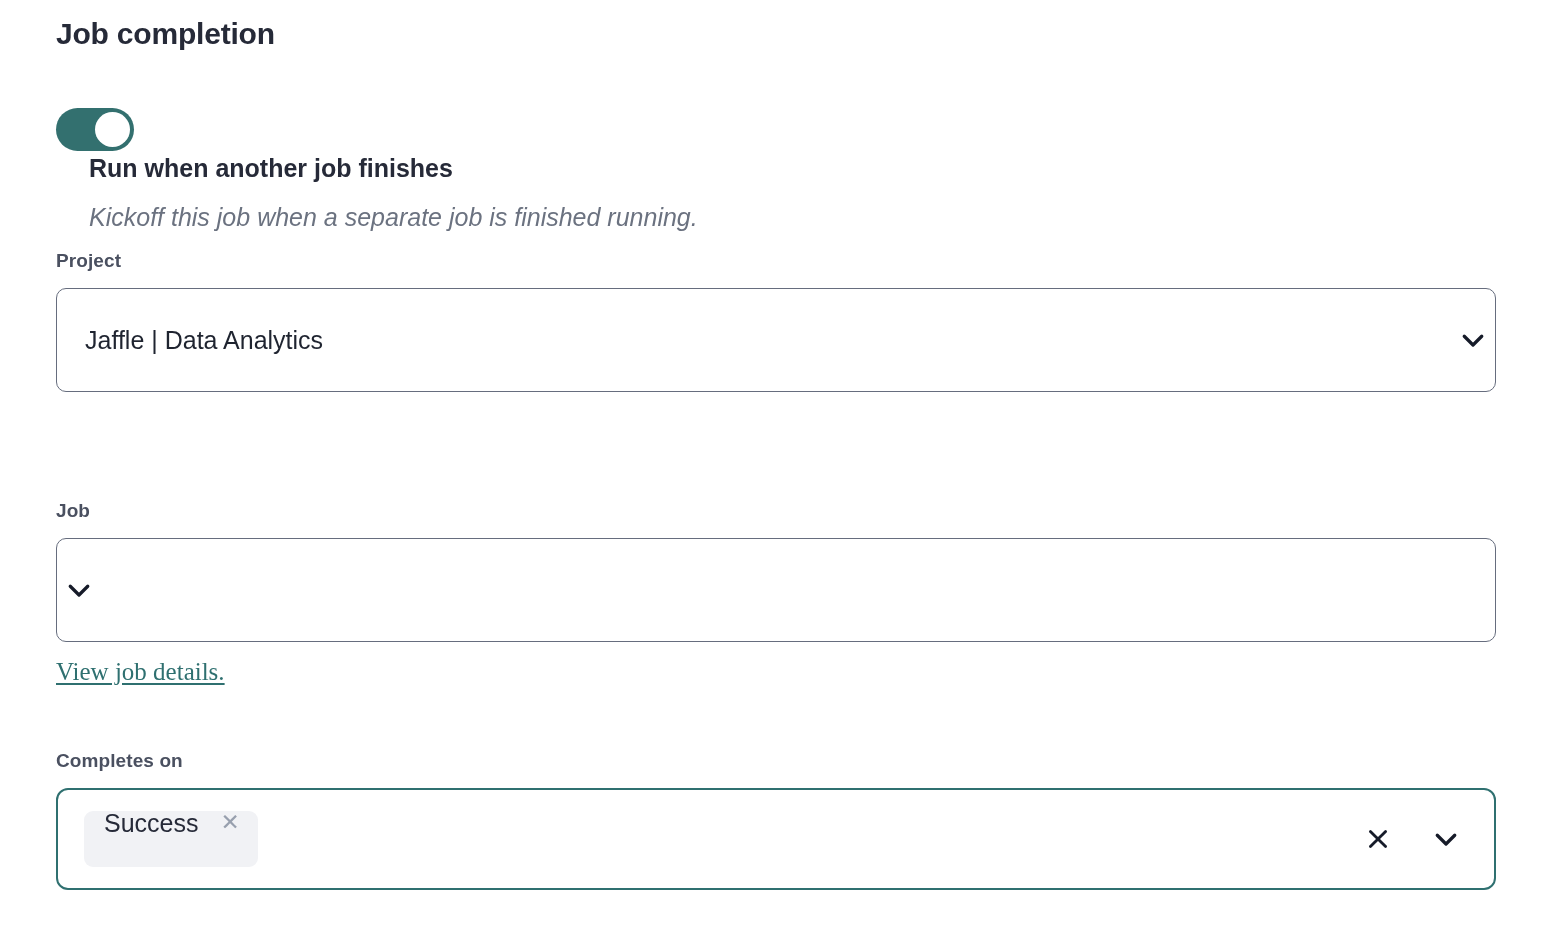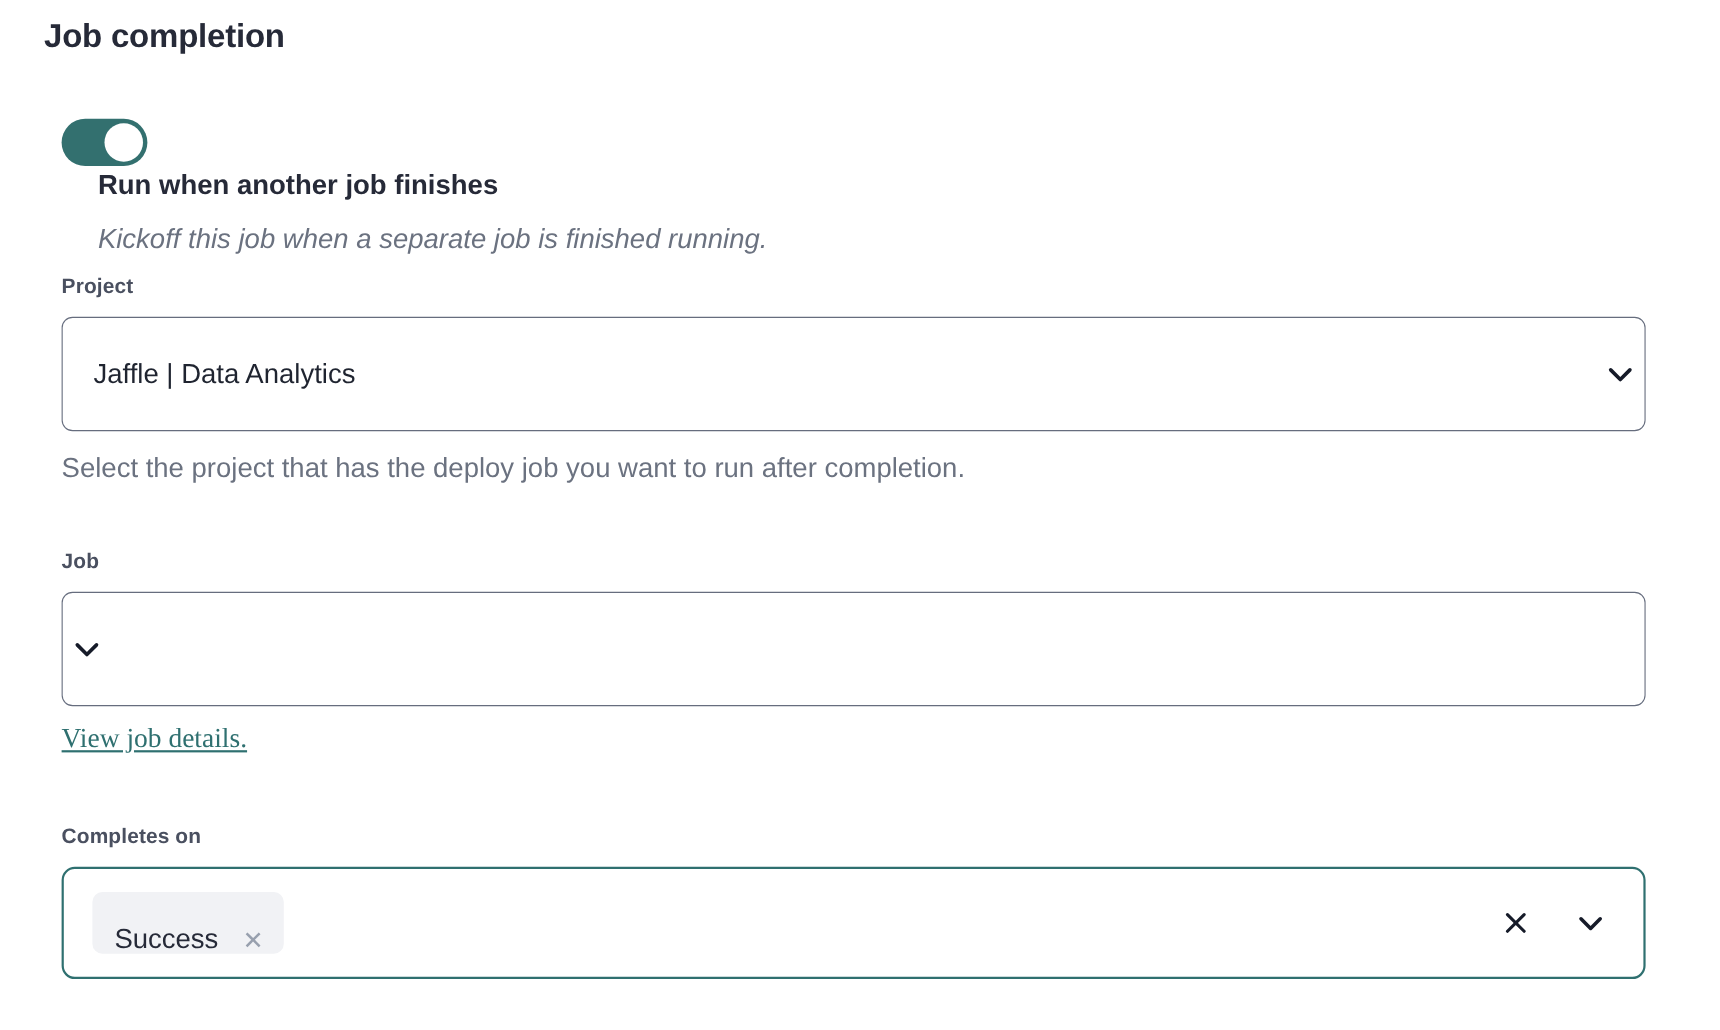--- a/index.html
+++ b/index.html
@@ -20,21 +20,21 @@
   .panel {
     position: relative;
     width: 1564px;
     height: 936px;
     padding: 0;
   }
 
   
   .section-title {
     position: absolute;
-    left: 40px;
+    left: 56px;
     top: 16px;
     font-size: 30px;
     font-weight: bold;
     letter-spacing: -0.2px;
     color: #262a38;
     line-height: 1.2;
   }
 
   
   .toggle-row {
@@ -162,21 +162,21 @@
     top: 788px;
     height: 102px;
     border: 2.5px solid #2f7070;
     border-radius: 12px;
     padding-left: 26px;
     padding-right: 22px;
     gap: 0;
   }
   .tag {
     display: inline-flex;
-    align-items: flex-end;
+    align-items: flex-start;
     background: #f1f2f5;
     border-radius: 9px;
     height: 56px;
     padding: 0 14px 0 20px;
     flex: 0 0 auto;
   }
   .tag-text {
     font-size: 25px;
     color: #262a38;
     line-height: 1;
@@ -223,21 +223,20 @@
 
   <div class="control" id="project-control">
     <div class="value">Jaffle | Data Analytics</div>
     <div class="chevron">
       <svg width="30" height="30" viewBox="0 0 24 24" fill="none" stroke="#161b29" stroke-width="2.6" stroke-linecap="round" stroke-linejoin="round">
         <polyline points="5,9 12,16 19,9"></polyline>
       </svg>
     </div>
   </div>
 
-  <div class="field-help" id="project-help">Select the project that has the deploy job you want to run after completion.</div>
 
   <div class="field-label" id="job-label">Job</div>
 
   <div class="control" id="job-control">
     <div class="chevron">
       <svg width="30" height="30" viewBox="0 0 24 24" fill="none" stroke="#161b29" stroke-width="2.6" stroke-linecap="round" stroke-linejoin="round">
         <polyline points="5,9 12,16 19,9"></polyline>
       </svg>
     </div>
   </div>

